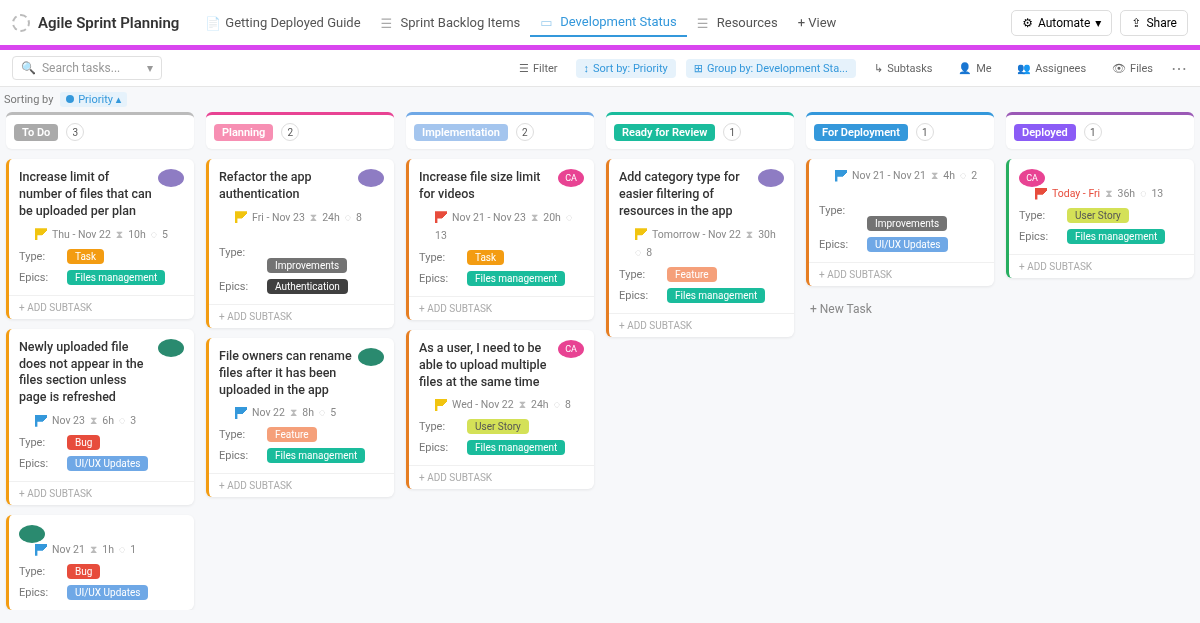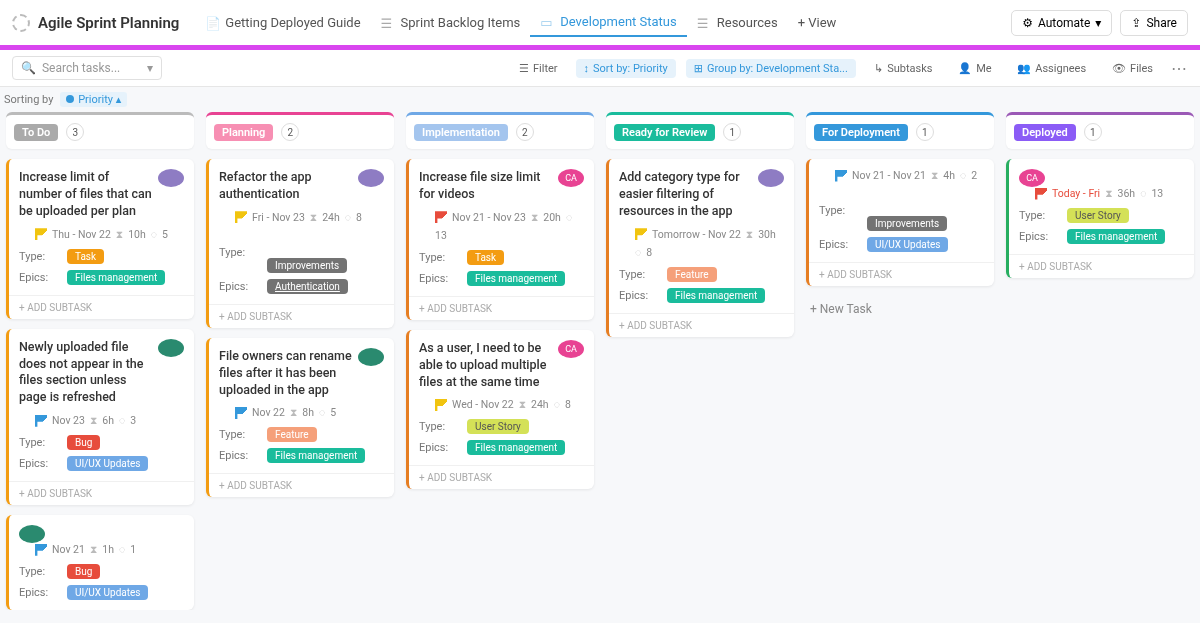--- a/index.html
+++ b/index.html
@@ -44,21 +44,21 @@
 .flag.yellow { background: linear-gradient(135deg,#f1c40f 0 60%, transparent 60%); clip-path: polygon(0 0,100% 0,100% 60%,20% 60%,20% 100%,0 100%); }
 .hg { color:#bbb; }
 .row { display: flex; align-items: center; gap: 10px; font-size: 11px; color: #666; margin-top: 6px; }
 .row .k { width: 38px; color: #777; }
 .tag { padding: 2px 8px; border-radius: 4px; font-size: 10px; color: #fff; }
 .tag.task { background: #f39c12; }
 .tag.bug { background: #e74c3c; }
 .tag.feature { background: #f5a07a; }
 .tag.story { background: #d4e157; color:#555; }
 .tag.improve { background: #737373; margin-top: 26px; }
-.tag.auth { background: #737373; text-decoration: underline; }
+.tag.auth { background: #404040; }
 .tag.files { background: #1abc9c; }
 .tag.uiux { background: #6fa8e6; }
 .avatar { width: 26px; height: 18px; border-radius: 50%; font-size: 9px; display: flex; align-items: center; justify-content: center; color:#fff; flex-shrink:0;}
 .av-purple{background:#8e7cc3;} .av-green{background:#2a8a6f;} .av-pink{background:#e84393;}
 .title-row { display:flex; gap:6px; align-items:flex-start; justify-content:space-between;}
 .addsub { padding: 6px 10px; font-size: 10px; color: #aaa; border-top: 1px solid #f0f0f0; cursor:pointer; }
 .newtask { font-size: 12px; color: #888; padding: 6px 4px; cursor:pointer; }
 .more-dots { font-size: 16px; color:#888; letter-spacing:1px; cursor:pointer; }
 </style>
 </head>

